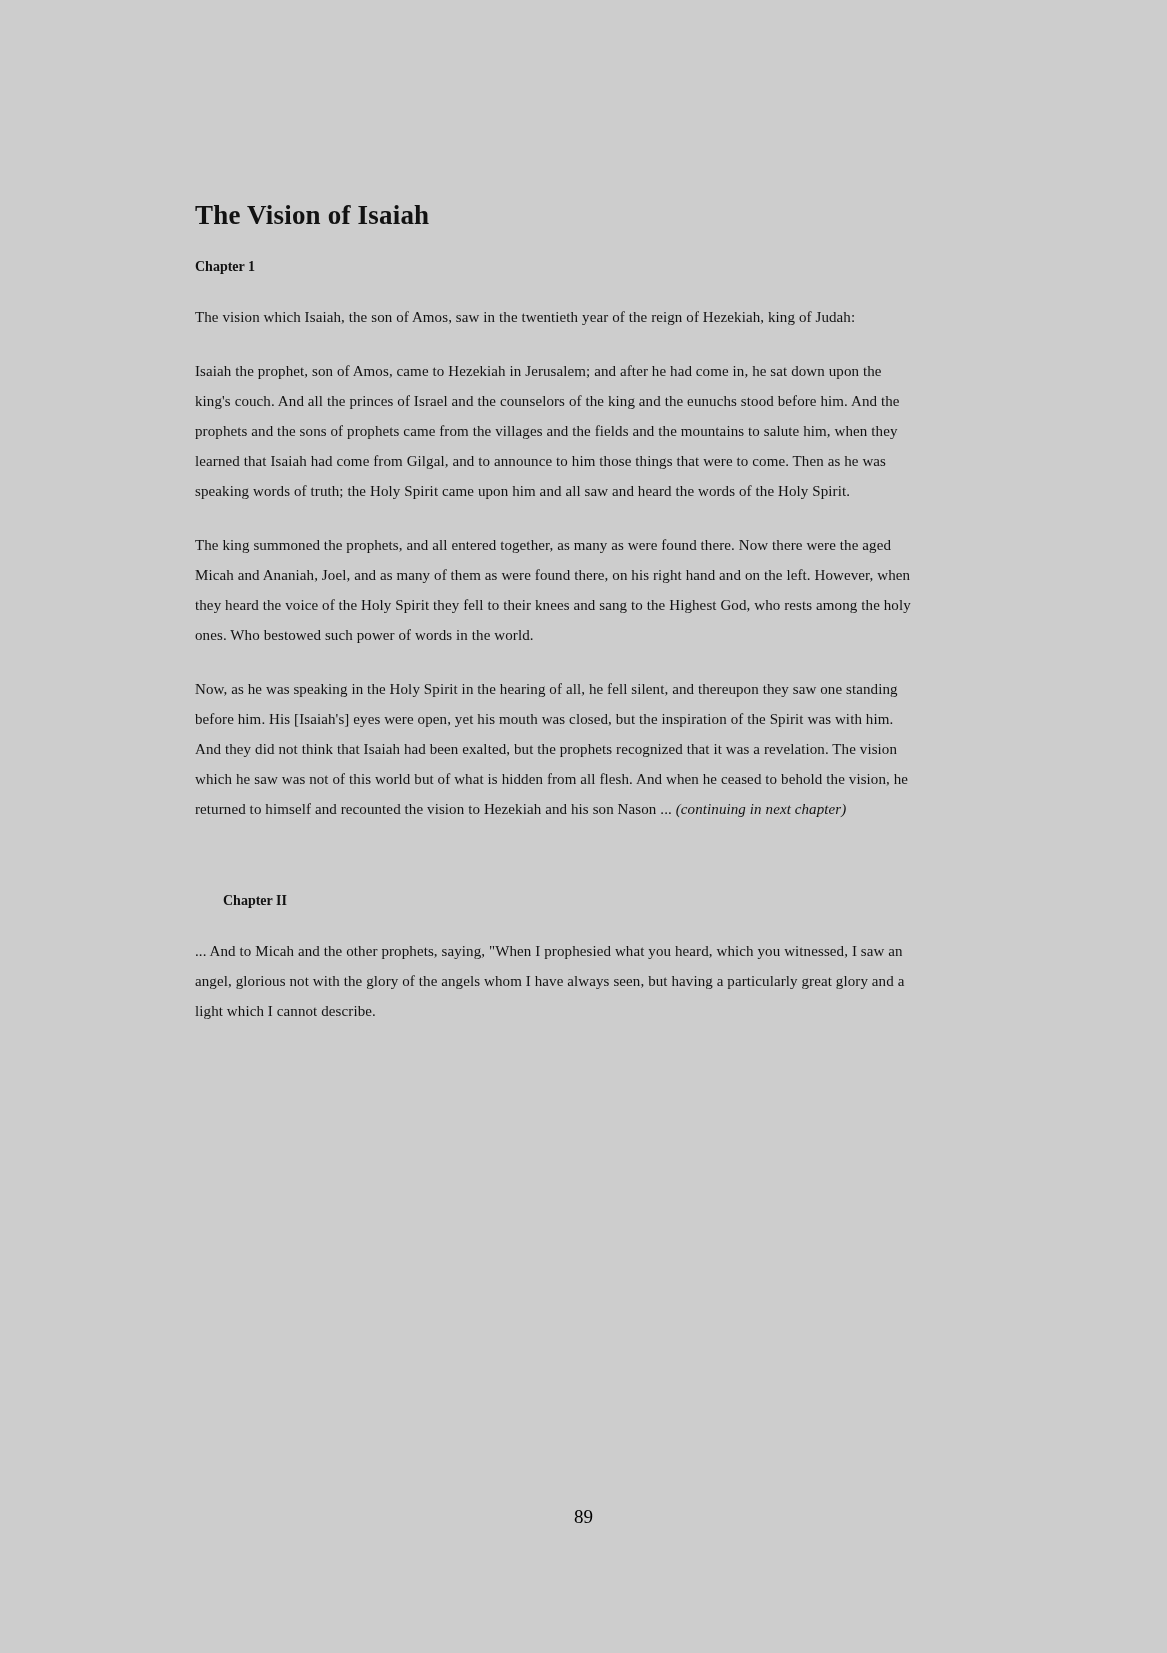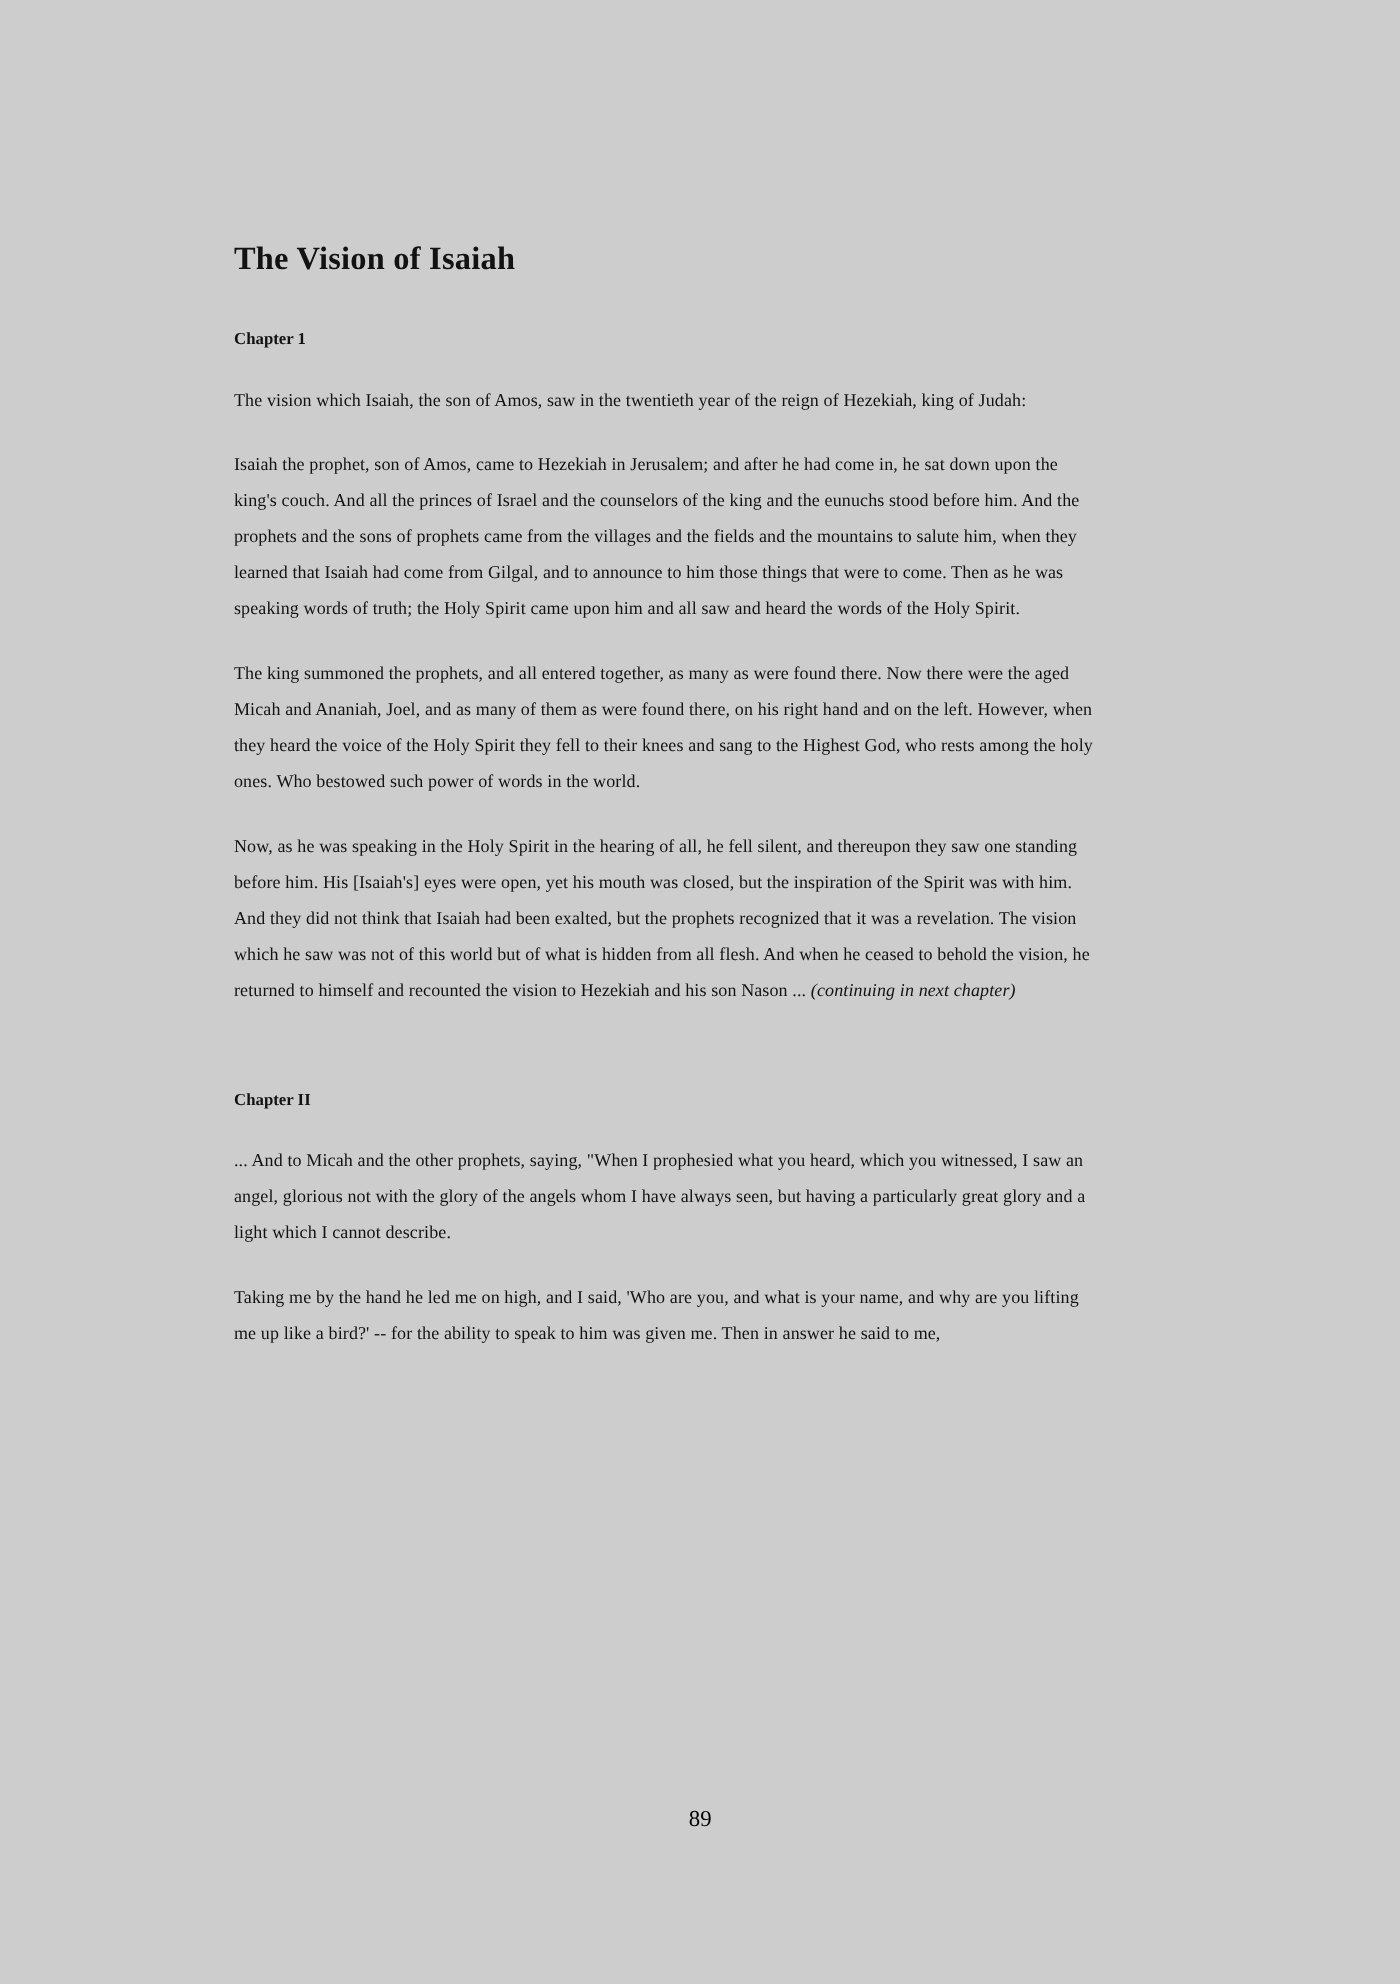--- a/index.html
+++ b/index.html
@@ -19,31 +19,32 @@
   .content {
     position: absolute;
     top: 198px;
     left: 195px;
     width: 722px;
   }
   .doc-title {
     font-size: 27px;
     font-weight: bold;
     line-height: 34px;
-    margin: 0 0 37px 0;
+    margin: 0 0 20px 0;
     letter-spacing: 0.2px;
   }
   .section-heading {
     font-size: 14px;
     font-weight: bold;
     line-height: 30px;
     margin: 0 0 20px 0;
   }
   .section-heading.spaced-top {
     margin-top: 62px;
+    margin-left: 28px;
   }
   .para {
     font-size: 15px;
     line-height: 30px;
     margin: 0 0 24px 0;
     letter-spacing: 0.1px;
   }
   .italic {
     font-style: italic;
   }
@@ -73,18 +74,17 @@
     <p class="para"><span>Isaiah the prophet, son of Amos, came to Hezekiah in Jerusalem; and after he had come in, he sat down upon the king's couch. And all the princes of Israel and the counselors of the king and the eunuchs stood before him. And the prophets and the sons of prophets came from the villages and the fields and the mountains to salute him, when they learned that Isaiah had come from Gilgal, and to announce to him those things that were to come. Then as he was speaking words of truth; the Holy Spirit came upon him and all saw and heard the words of the Holy Spirit.</span></p>
 
     <p class="para"><span>The king summoned the prophets, and all entered together, as many as were found there. Now there were the aged Micah and Ananiah, Joel, and as many of them as were found there, on his right hand and on the left. However, when they heard the voice of the Holy Spirit they fell to their knees and sang to the Highest God, who rests among the holy ones. Who bestowed such power of words in the world.</span></p>
 
     <p class="para"><span>Now, as he was speaking in the Holy Spirit in the hearing of all, he fell silent, and thereupon they saw one standing before him. His [Isaiah's] eyes were open, yet his mouth was closed, but the inspiration of the Spirit was with him. And they did not think that Isaiah had been exalted, but the prophets recognized that it was a revelation. The vision which he saw was not of this world but of what is hidden from all flesh. And when he ceased to behold the vision, he returned to himself and recounted the vision to Hezekiah and his son Nason ... </span><span class="italic">(continuing in next chapter)</span></p>
 
     <h2 class="section-heading spaced-top">Chapter II</h2>
 
     <p class="para"><span>... And to Micah and the other prophets, saying, "When I prophesied what you heard, which you witnessed, I saw an angel, glorious not with the glory of the angels whom I have always seen, but having a particularly great glory and a light which I cannot describe.</span></p>
 
-    <p class="para"><span>Taking me by the hand he led me on high, and I said, 'Who are you, and what is your name, and why are you lifting me up like a bird?' -- for the ability to speak to him was given me. Then in answer he said to me,</span></p>
 
   </div>
 
   <div class="page-number">89</div>
 </div>
 
 </body></html>

